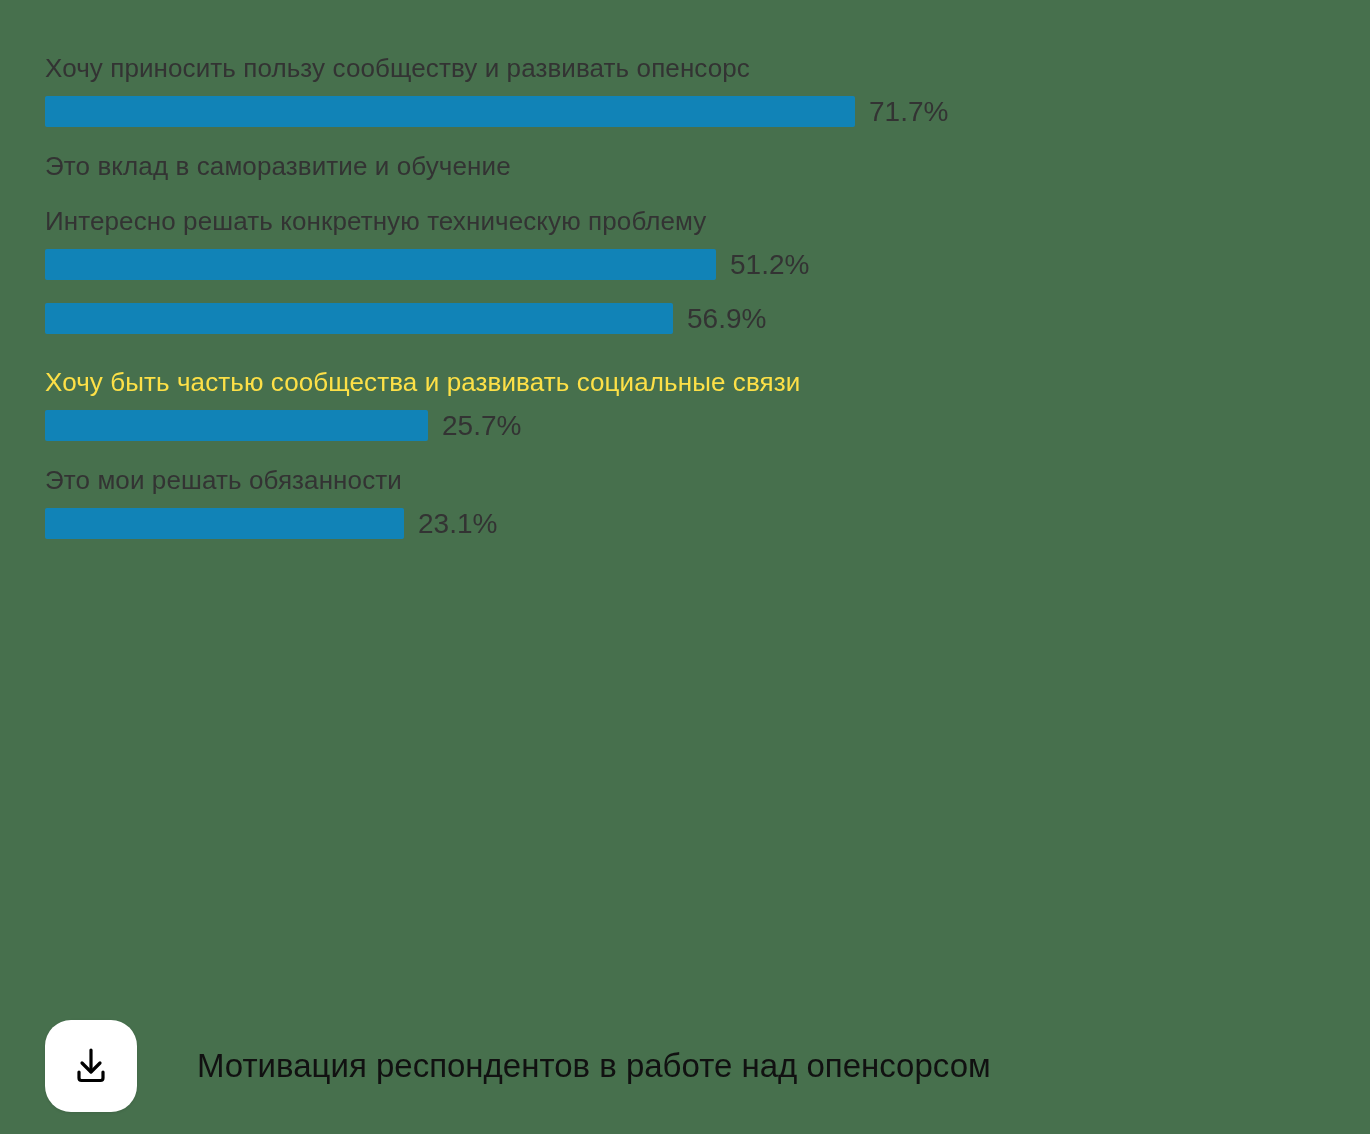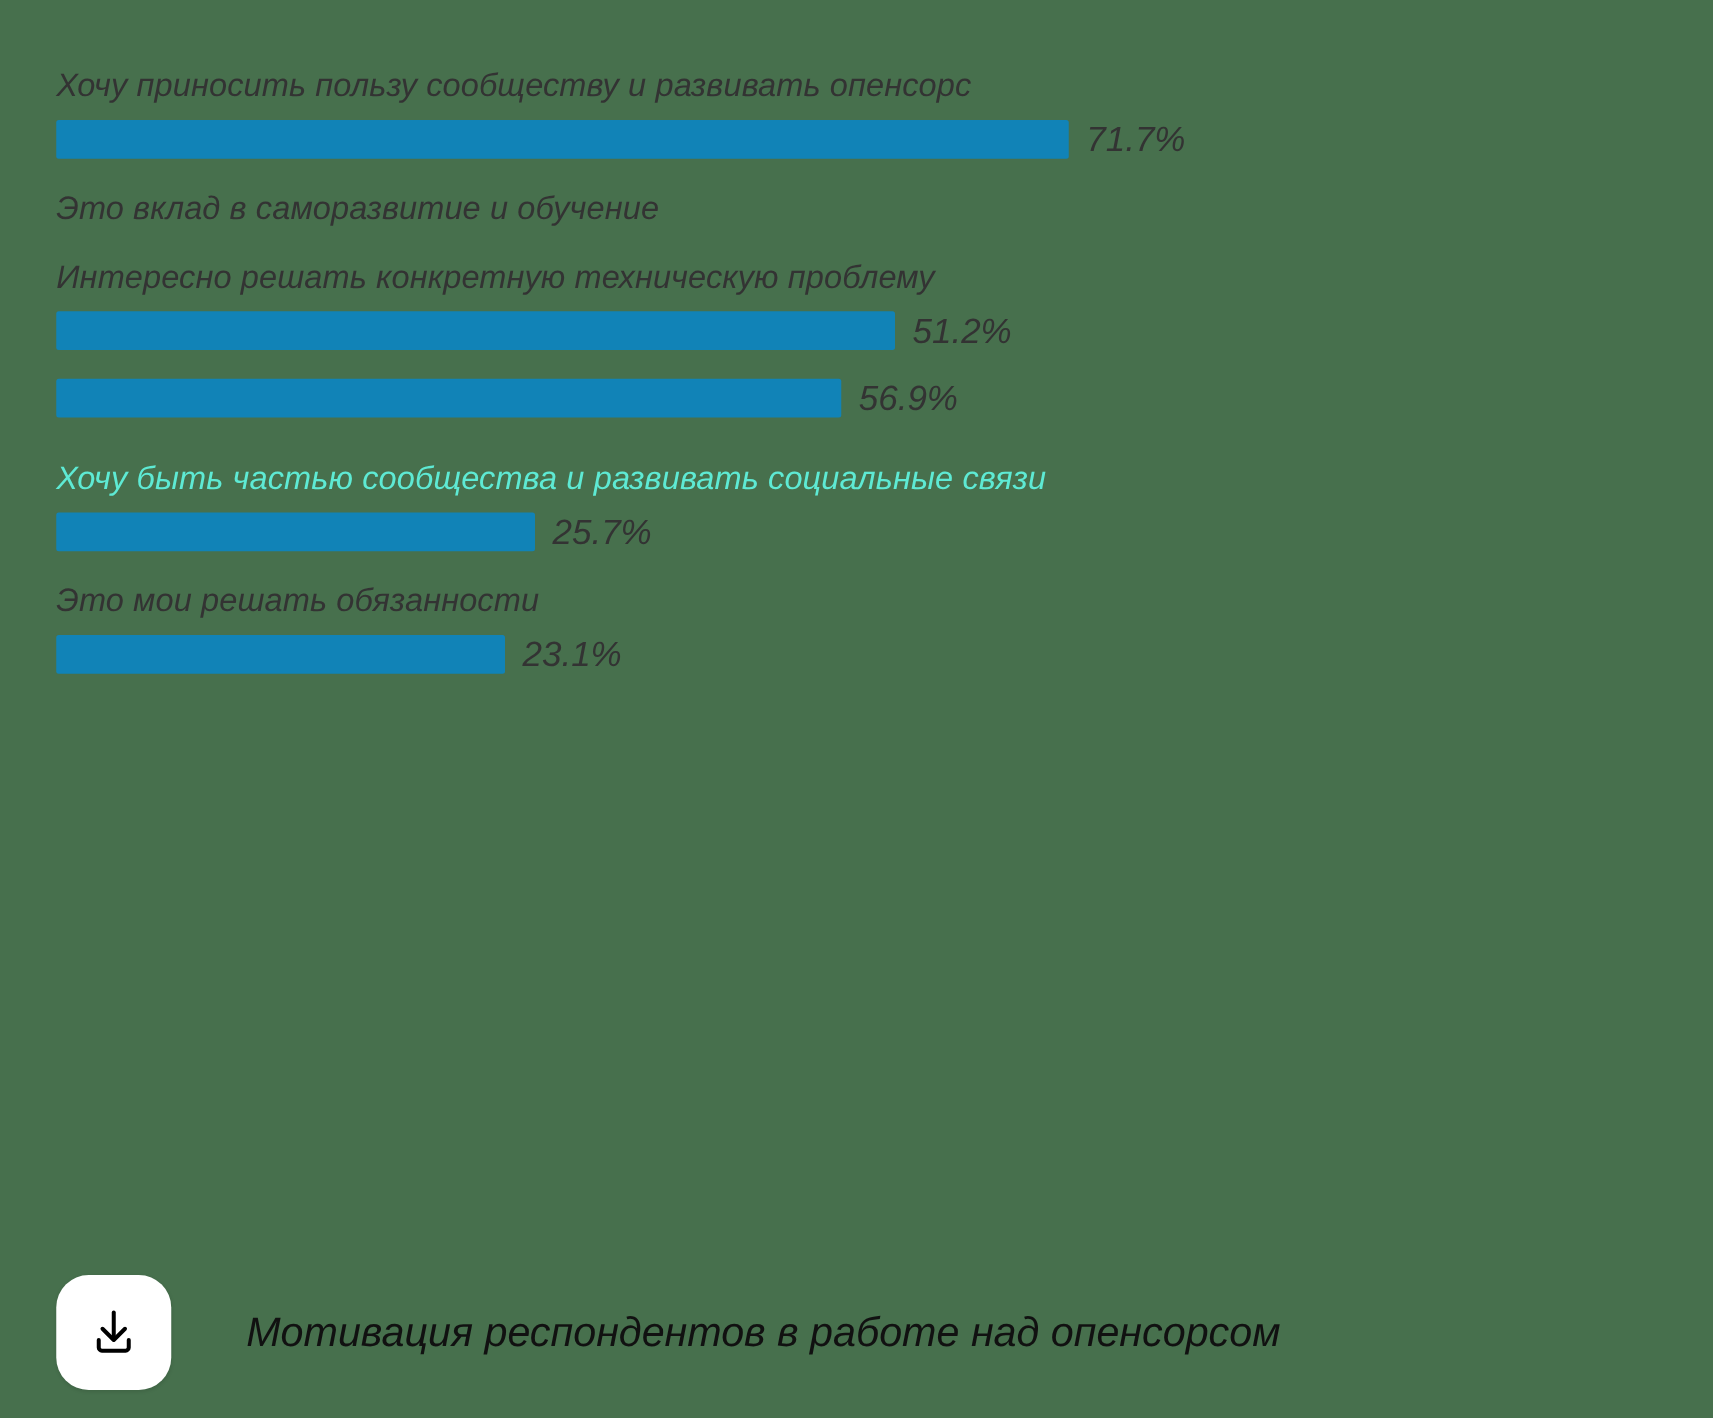--- a/index.html
+++ b/index.html
@@ -12,21 +12,20 @@
     background: #47704d;
     font-family: "Liberation Sans", sans-serif;
     overflow: hidden;
   }
   .chart {
     position: relative;
     width: 1370px;
     height: 844px;
     box-sizing: border-box;
     padding: 0;
-    font-style: italic;
   }
   .rows {
     position: absolute;
     left: 45px;
     top: 52px;
     width: 1280px;
   }
   .row {
     margin-bottom: 23px;
   }
@@ -115,21 +114,21 @@
     </div>
 
     <div class="row">
       <div class="bar-line">
         <div class="bar" style="width: 628px; background: rgb(17, 131, 183);"></div>
         <div class="bar-value" style="color: rgb(51, 51, 51);">56.9%</div>
       </div>
     </div>
 
     <div class="row">
-      <div class="row-label" style="color: #5eead4; margin-top: 32px;">Хочу быть частью сообщества и развивать социальные связи</div>
+      <div class="row-label" style="color: #fde047; margin-top: 32px;">Хочу быть частью сообщества и развивать социальные связи</div>
       <div class="bar-line">
         <div class="bar" style="width: 383px; background: rgb(17, 131, 183);"></div>
         <div class="bar-value" style="color: rgb(51, 51, 51);">25.7%</div>
       </div>
     </div>
 
     <div class="row">
     </div>
 
     <div class="row">

